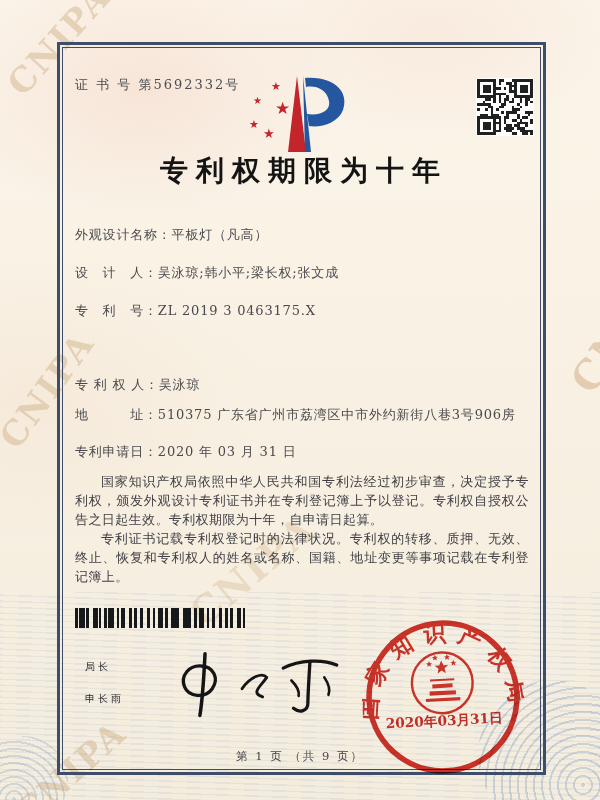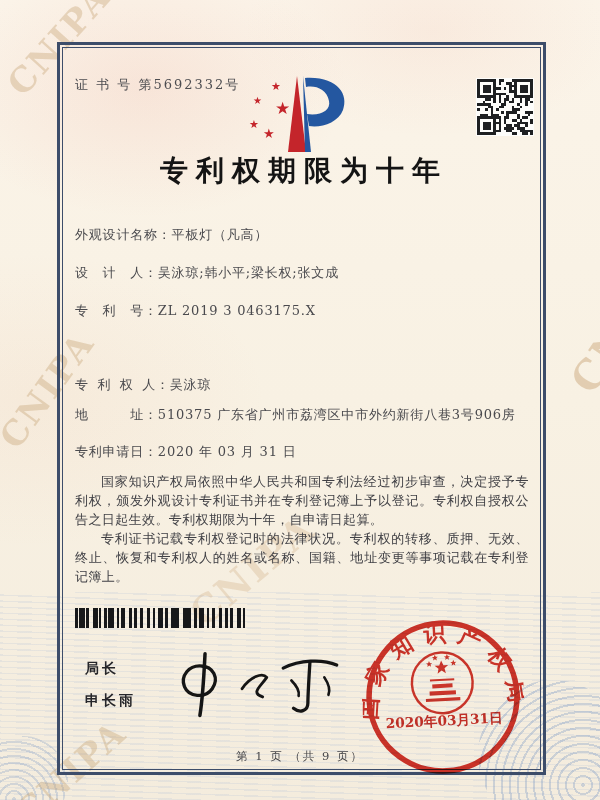--- a/index.html
+++ b/index.html
@@ -26,35 +26,35 @@
   .wm.w3{left:-20px;top:370px;transform:rotate(-54deg);}
   .wm.w4{left:178px;top:548px;font-size:38px;color:rgba(205,170,125,.30);transform:rotate(-40deg);}
   .wm.w5{left:4px;top:752px;transform:rotate(-42deg);}
   .cert-no{position:absolute;left:75px;top:76px;font-size:13px;color:#4c4c50;letter-spacing:2px;}
   .logo{position:absolute;left:245px;top:72px;width:112px;height:84px;}
   .qr{position:absolute;left:476px;top:78px;width:58px;height:58px;background:#fdfdfb;}
   .qr i{position:absolute;width:2.7px;height:2.7px;background:#1e2022;}
   .title{position:absolute;left:0;top:152px;width:100%;text-align:center;font-size:28px;
          font-weight:700;color:#141414;letter-spacing:8px;text-indent:8px;}
   .row{position:absolute;left:75px;width:456px;font-size:13px;color:#4a4a4e;letter-spacing:.8px;}
-  .row .lbl{color:#4a4a4e;font-family:Liberation Mono, monospace;}
+  .row .lbl{color:#4a4a4e;}
   .r0{top:226px}.r1{top:264px}.r2{top:302px}.r3{top:339px}.r4{top:376px}.r5{top:406px}
   .grant{top:443px}
   .grant .col-r{position:absolute;left:237px;top:0;}
   .paras{position:absolute;left:75px;top:472px;width:454px;font-size:13px;line-height:19px;
          color:#3f3f44;text-align:justify;letter-spacing:.4px;}
   .paras p{margin:0;text-indent:2em;}
   .barcode{position:absolute;left:75px;top:608px;width:172px;height:20px;
     background-image:
       repeating-linear-gradient(90deg,#17181a 0 2px,transparent 2px 6px),
       repeating-linear-gradient(90deg,#17181a 0 1px,transparent 1px 9px),
       repeating-linear-gradient(90deg,#17181a 0 3px,transparent 3px 13px);
     background-position:0 0,2px 0,7px 0;}
-  .signer{position:absolute;left:85px;font-size:14px;color:#26262a;letter-spacing:3px;
-          font-family:"DejaVu Sans","Liberation Sans",sans-serif;font-weight:bold;}
+  .signer{position:absolute;left:85px;font-size:10px;color:#26262a;letter-spacing:3px;
+          font-family:"DejaVu Sans","Liberation Sans",sans-serif;}
   .signer.t{top:660px}.signer.n{top:692px}
   .signature{position:absolute;left:168px;top:642px;width:180px;height:80px;}
   .seal{position:absolute;left:362px;top:616px;width:162px;height:162px;
         mix-blend-mode:multiply;opacity:.93;transform:rotate(-3deg);}
   .page-info{position:absolute;left:0;top:749px;width:100%;text-align:center;
              font-size:11.5px;color:#46464a;letter-spacing:2px;}
   .footer-note{position:absolute;left:0;top:781px;width:100%;text-align:center;
              font-size:12.5px;color:#4e4e52;letter-spacing:3px;margin-top:28px;}
 </style>
 </head>

